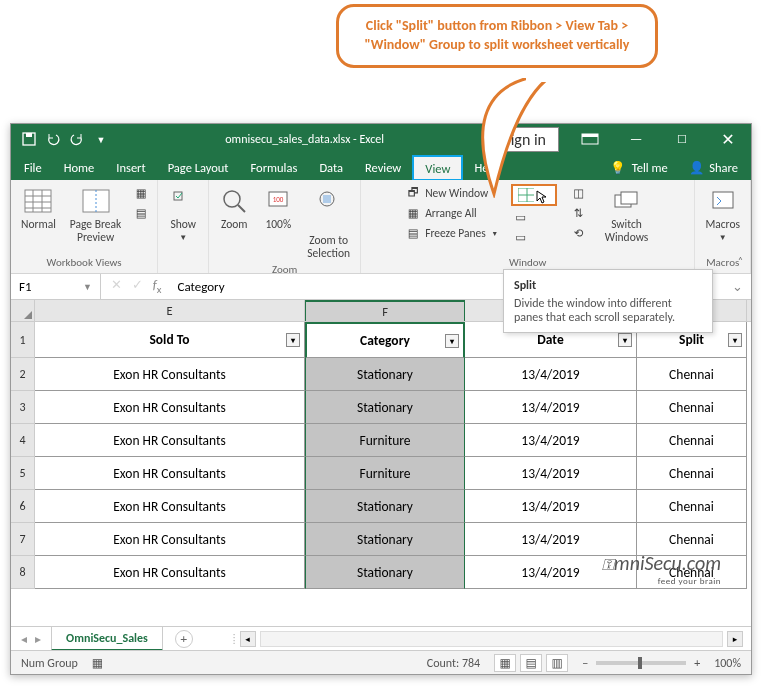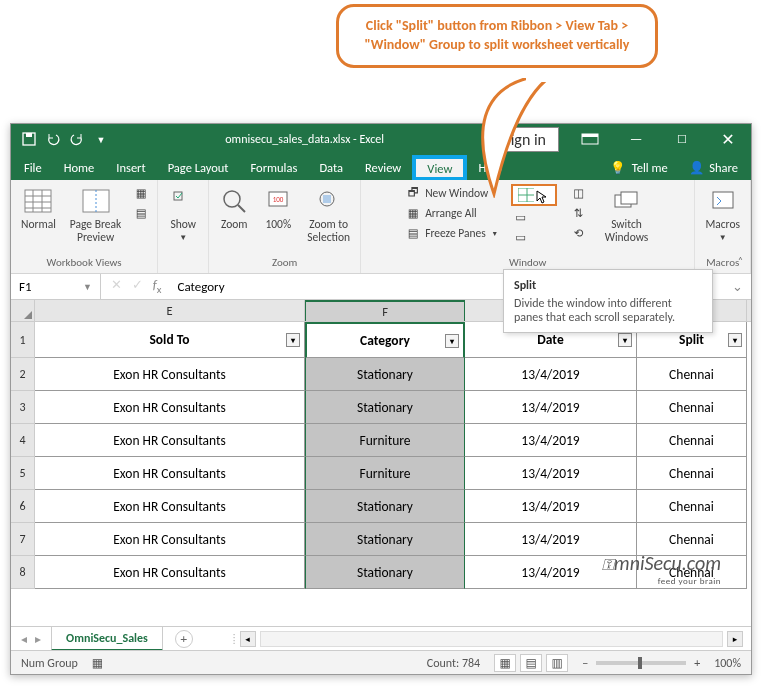--- a/index.html
+++ b/index.html
@@ -43,21 +43,21 @@
   background: #217346; height: 26px; display: flex; align-items: stretch;
   font-size: 12.5px; padding: 0 2px; justify-content: flex-end;
 }
 .tabs .tab {
   padding: 4px 11px; color: #fff; display: flex; align-items: center; cursor: pointer;
 }
 .tabs .tab.active {
   background: #f3f3f3; color: #217346; border: 1px solid #e07b2e; border-bottom: none;
   margin-top: 1px; margin-bottom:-1px; font-weight:400;
 }
-.tabs .tab.active.box{ border:4px solid #0ea5e9; }
+.tabs .tab.active.box{ border:2px solid #0ea5e9; }
 .tabs .spacer { flex: 1; }
 .tabs .tell { display:flex; align-items:center; gap:6px; color:#fff;}
 .tabs .share { display:flex; align-items:center; gap:4px;}
 
 
 .ribbon {
   background: #f3f3f3; height: 94px; border-bottom: 1px solid #d4d4d4;
   display: flex; font-size: 11.5px; color: #444; position:relative;
 }
 .grp {
@@ -293,21 +293,21 @@
             </span>
           <span>100%</span>
         </div>
         <div class="btn-lg">
           <span class="ic">
               <svg width="26" height="26">
                 <circle cx="11" cy="11" r="7" fill="none" stroke="#666"></circle>
                 <rect x="7" y="7" width="8" height="8" fill="#4a90d9" opacity=".4"></rect>
               </svg>
             </span>
-          <span style="white-space:pre-line;">Zoom to
+          <span style="white-space:pre-line;margin-top:16px;">Zoom to
 Selection</span>
         </div>
       </div>
       <div class="lbl">Zoom</div>
     </div>
 
     <div class="grp" style="flex:1;">
       <div class="inner" style="gap:12px;">
         <div class="stack">
           <span class="btn-sm">

